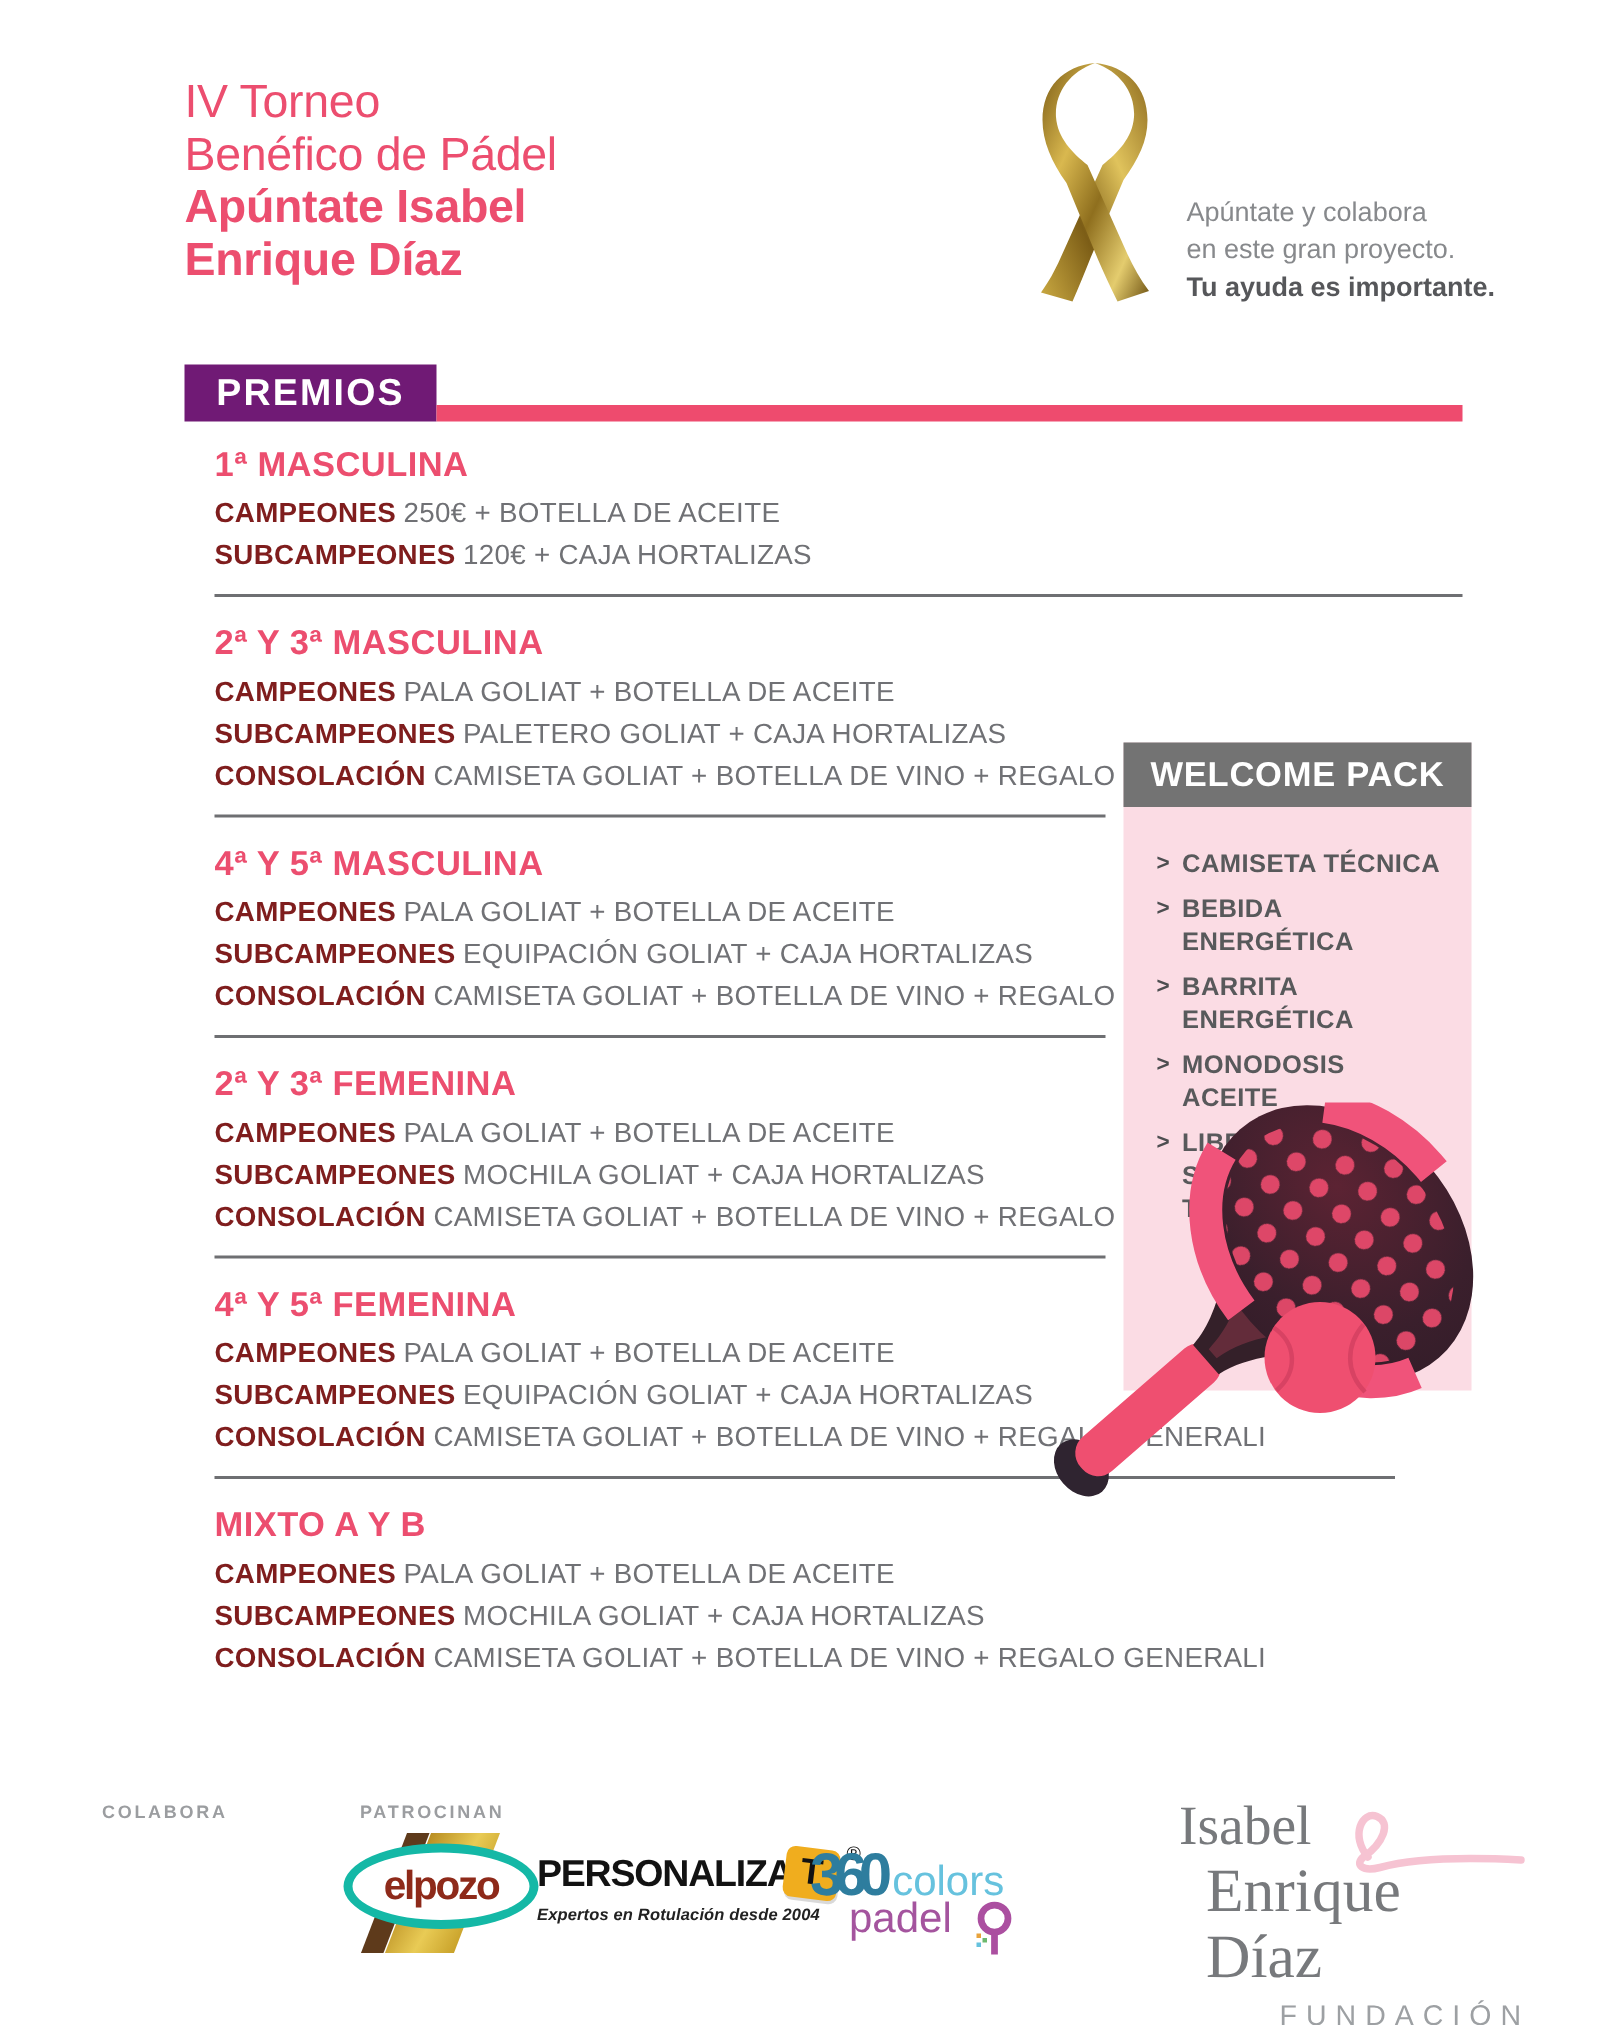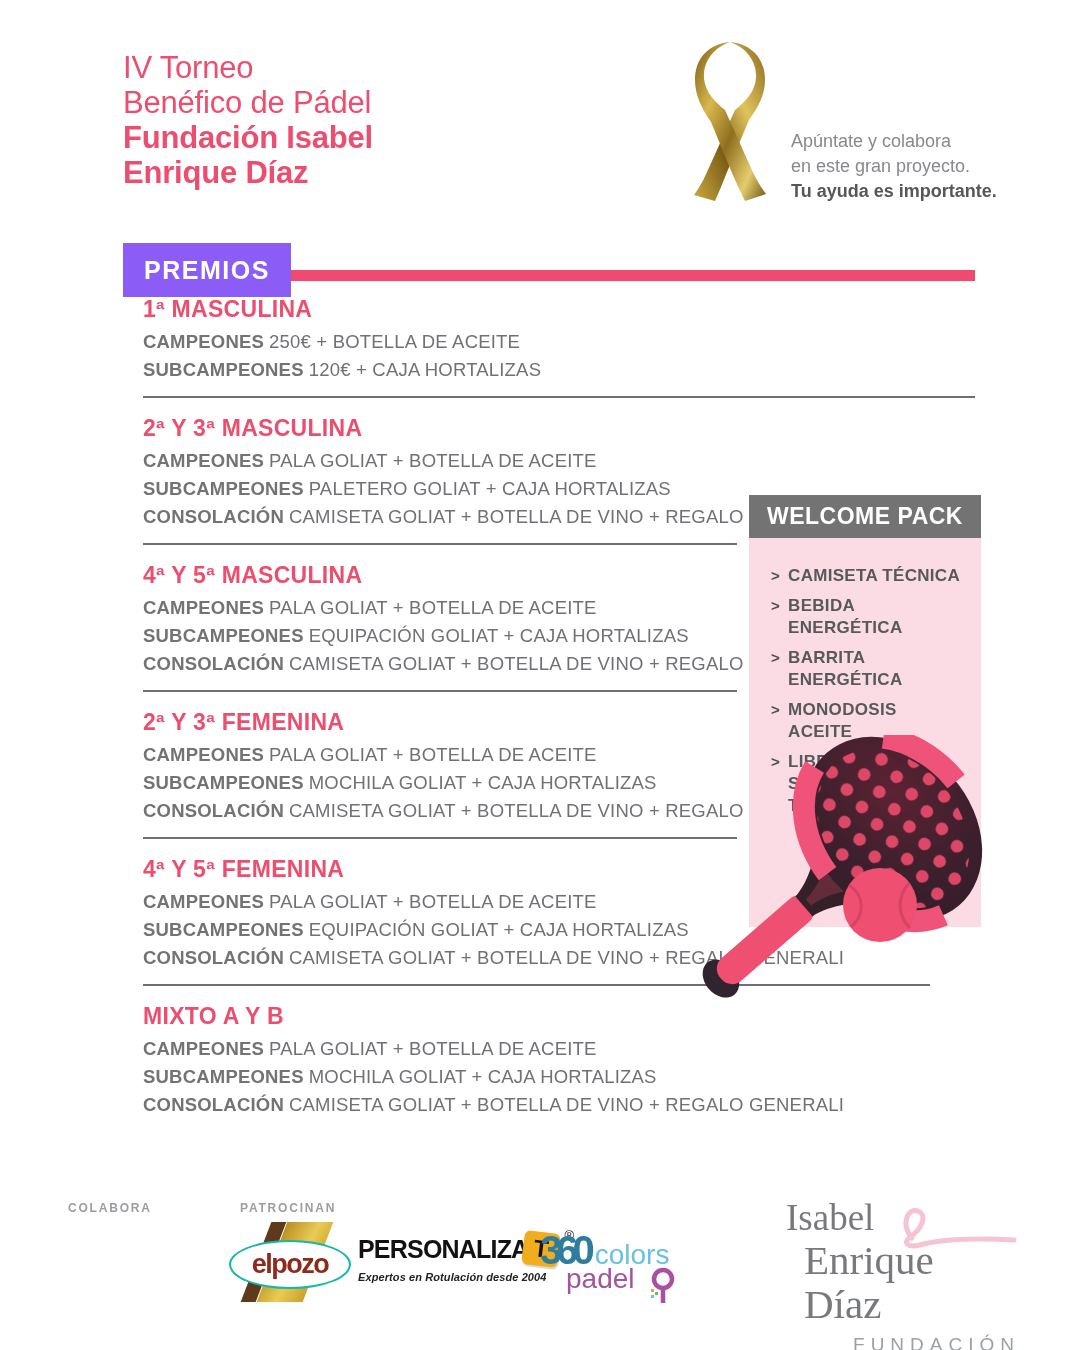--- a/index.html
+++ b/index.html
@@ -8,30 +8,30 @@
 
   
   .title{position:absolute;left:123px;top:50px;font-size:31px;line-height:35px;color:#EC4E6F;font-weight:400;letter-spacing:-0.2px;}
   .title div:nth-child(n+3){font-weight:700;}
   .ribbon-svg{position:absolute;left:683px;top:40px;width:94px;height:162px;}
   .tagline{position:absolute;left:791px;top:94px;font-size:18px;line-height:25px;color:#87898C;margin-top:35px;}
   .tagline div:nth-child(3){font-weight:700;color:#56575A;}
 
   
   .premios{position:absolute;left:123px;top:243px;width:852px;height:38px;}
-  .premios-box{position:absolute;left:0;top:0;width:168px;height:54px;background:#8b5cf6;color:#fff;
+  .premios-box{position:absolute;left:0;top:0;width:168px;height:38px;background:#701a75;color:#fff;
                font-weight:700;font-size:25px;letter-spacing:1.5px;display:flex;align-items:center;justify-content:center;}
   .premios-bar{position:absolute;left:168px;right:0;bottom:0;height:11px;background:#EE4B6E;}
 
   
   .main{position:absolute;left:143px;top:297px;width:840px;}
   .category{margin-bottom:18px;}
   .cat-heading{color:#EC4E6F;font-weight:700;font-size:23px;line-height:25px;letter-spacing:0.3px;margin-bottom:6px;}
   .cat-line{font-size:18.5px;line-height:28px;color:#707175;letter-spacing:0.2px;}
-  .cat-line .lbl{font-weight:700;color:#737373;}
+  .cat-line .lbl{font-weight:700;color:#7f1d1d;}
   .cat-line .txt{margin-left:5px;}
   .divider{border-bottom:2px solid #6E6F72;margin-top:12px;}
   .category:nth-child(1) .divider{width:832px;}
   .category:nth-child(2) .divider{width:594px;}
   .category:nth-child(3) .divider{width:594px;}
   .category:nth-child(4) .divider{width:594px;}
   .category:nth-child(5) .divider{width:787px;}
   .category:nth-child(6) .divider{display:none;}
 
   
@@ -46,21 +46,21 @@
   
   .foot-label{position:absolute;top:1201px;font-size:12px;font-weight:700;letter-spacing:1.8px;color:#9B9DA0;}
   .lbl-colabora{left:68px;}
   .lbl-patrocinan{left:240px;}
   .colabora-block{position:absolute;left:68px;top:1232px;font-size:18px;line-height:25px;color:#141414;}
   .colabora-block div:nth-child(2){font-weight:700;}
 
   .elpozo{position:absolute;left:228px;top:1222px;width:125px;height:80px;}
   .elpozo .band-gold{position:absolute;left:44px;top:0;width:46px;height:80px;background:linear-gradient(100deg,#B98E22,#E9CB55 55%,#C9A22A);transform:skewX(-21deg);}
   .elpozo .band-brown{position:absolute;left:28px;top:0;width:15px;height:80px;background:#5E3A1B;transform:skewX(-21deg);}
-  .elpozo .oval{position:absolute;left:1px;top:18px;width:118px;height:45px;border:2px solid #14b8a6;border-radius:50%;
+  .elpozo .oval{position:absolute;left:1px;top:7px;width:118px;height:45px;border:6px solid #14b8a6;border-radius:50%;
                 background:#fff;box-shadow:inset 0 0 0 2.5px #fff;display:flex;align-items:center;justify-content:center;}
   .elpozo .oval span{color:#8E2A1A;font-weight:700;font-size:27px;letter-spacing:-1.5px;}
 
   .personaliza{position:absolute;left:358px;top:1232px;}
   .p-row{display:flex;align-items:center;}
   .p-name{font-weight:700;font-size:25px;color:#121212;letter-spacing:-0.8px;}
   .p-tile{width:36px;height:34px;background:#F0AD1E;border-radius:6px;transform:rotate(7deg);margin-left:-5px;
           display:flex;align-items:center;justify-content:center;font-weight:700;font-size:24px;color:#121212;box-shadow:1px 2px 0 rgba(0,0,0,0.15);}
   .p-reg{font-size:13px;color:#121212;align-self:flex-start;margin-left:5px;margin-top:-4px;}
   .p-tag{font-size:11px;font-weight:700;font-style:italic;color:#222;margin-top:5px;letter-spacing:0.1px;}
@@ -86,21 +86,21 @@
   .f-ribbon{position:absolute;left:118px;top:4px;}
 </style>
 </head>
 <body>
 
 <div class="page">
 
   <div class="title">
     <div>IV Torneo</div>
     <div>Benéfico de Pádel</div>
-    <div>Fundación Isabel</div>
+    <div>Apúntate Isabel</div>
     <div>Enrique Díaz</div>
   </div>
 
   <svg class="ribbon-svg" viewBox="0 0 94 162">
     <defs>
       <linearGradient id="goldA" x1="0" y1="0" x2="1" y2="1">
         <stop offset="0" stop-color="#7A5A14"></stop>
           <stop offset="0.3" stop-color="#D9B84F"></stop>
         <stop offset="0.55" stop-color="#8F6F1E"></stop>
           <stop offset="0.8" stop-color="#E4CC6E"></stop>

